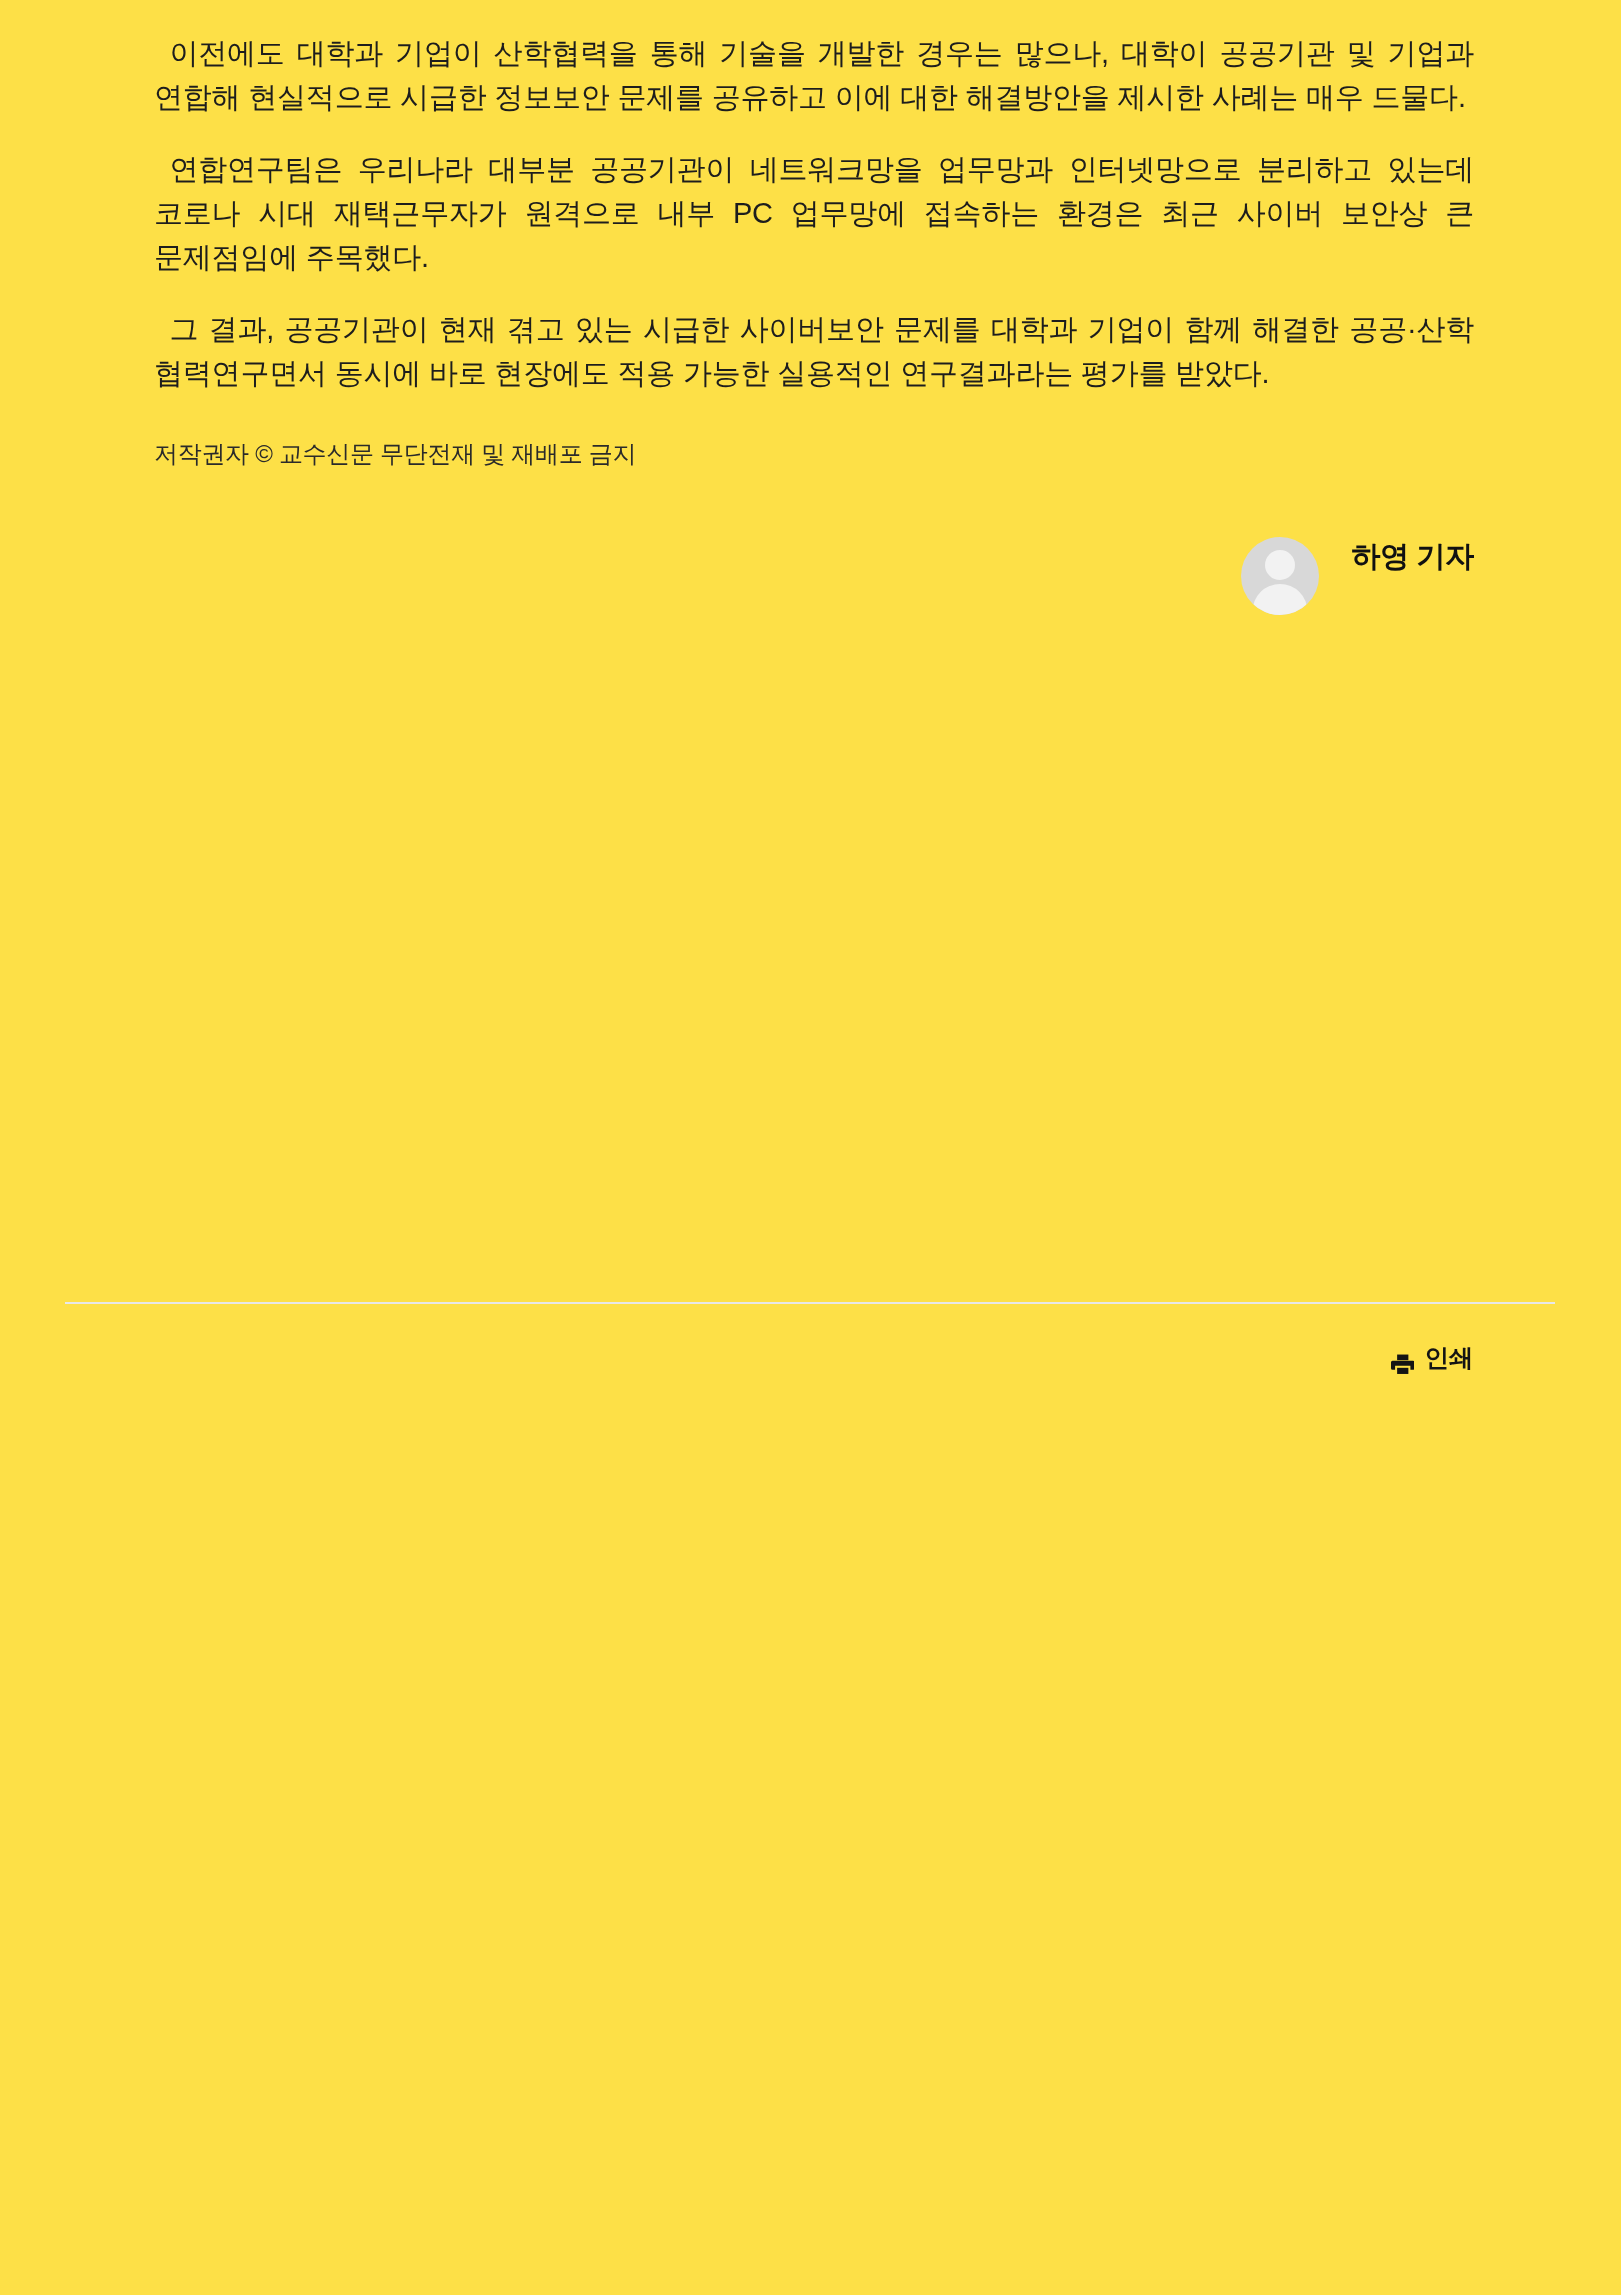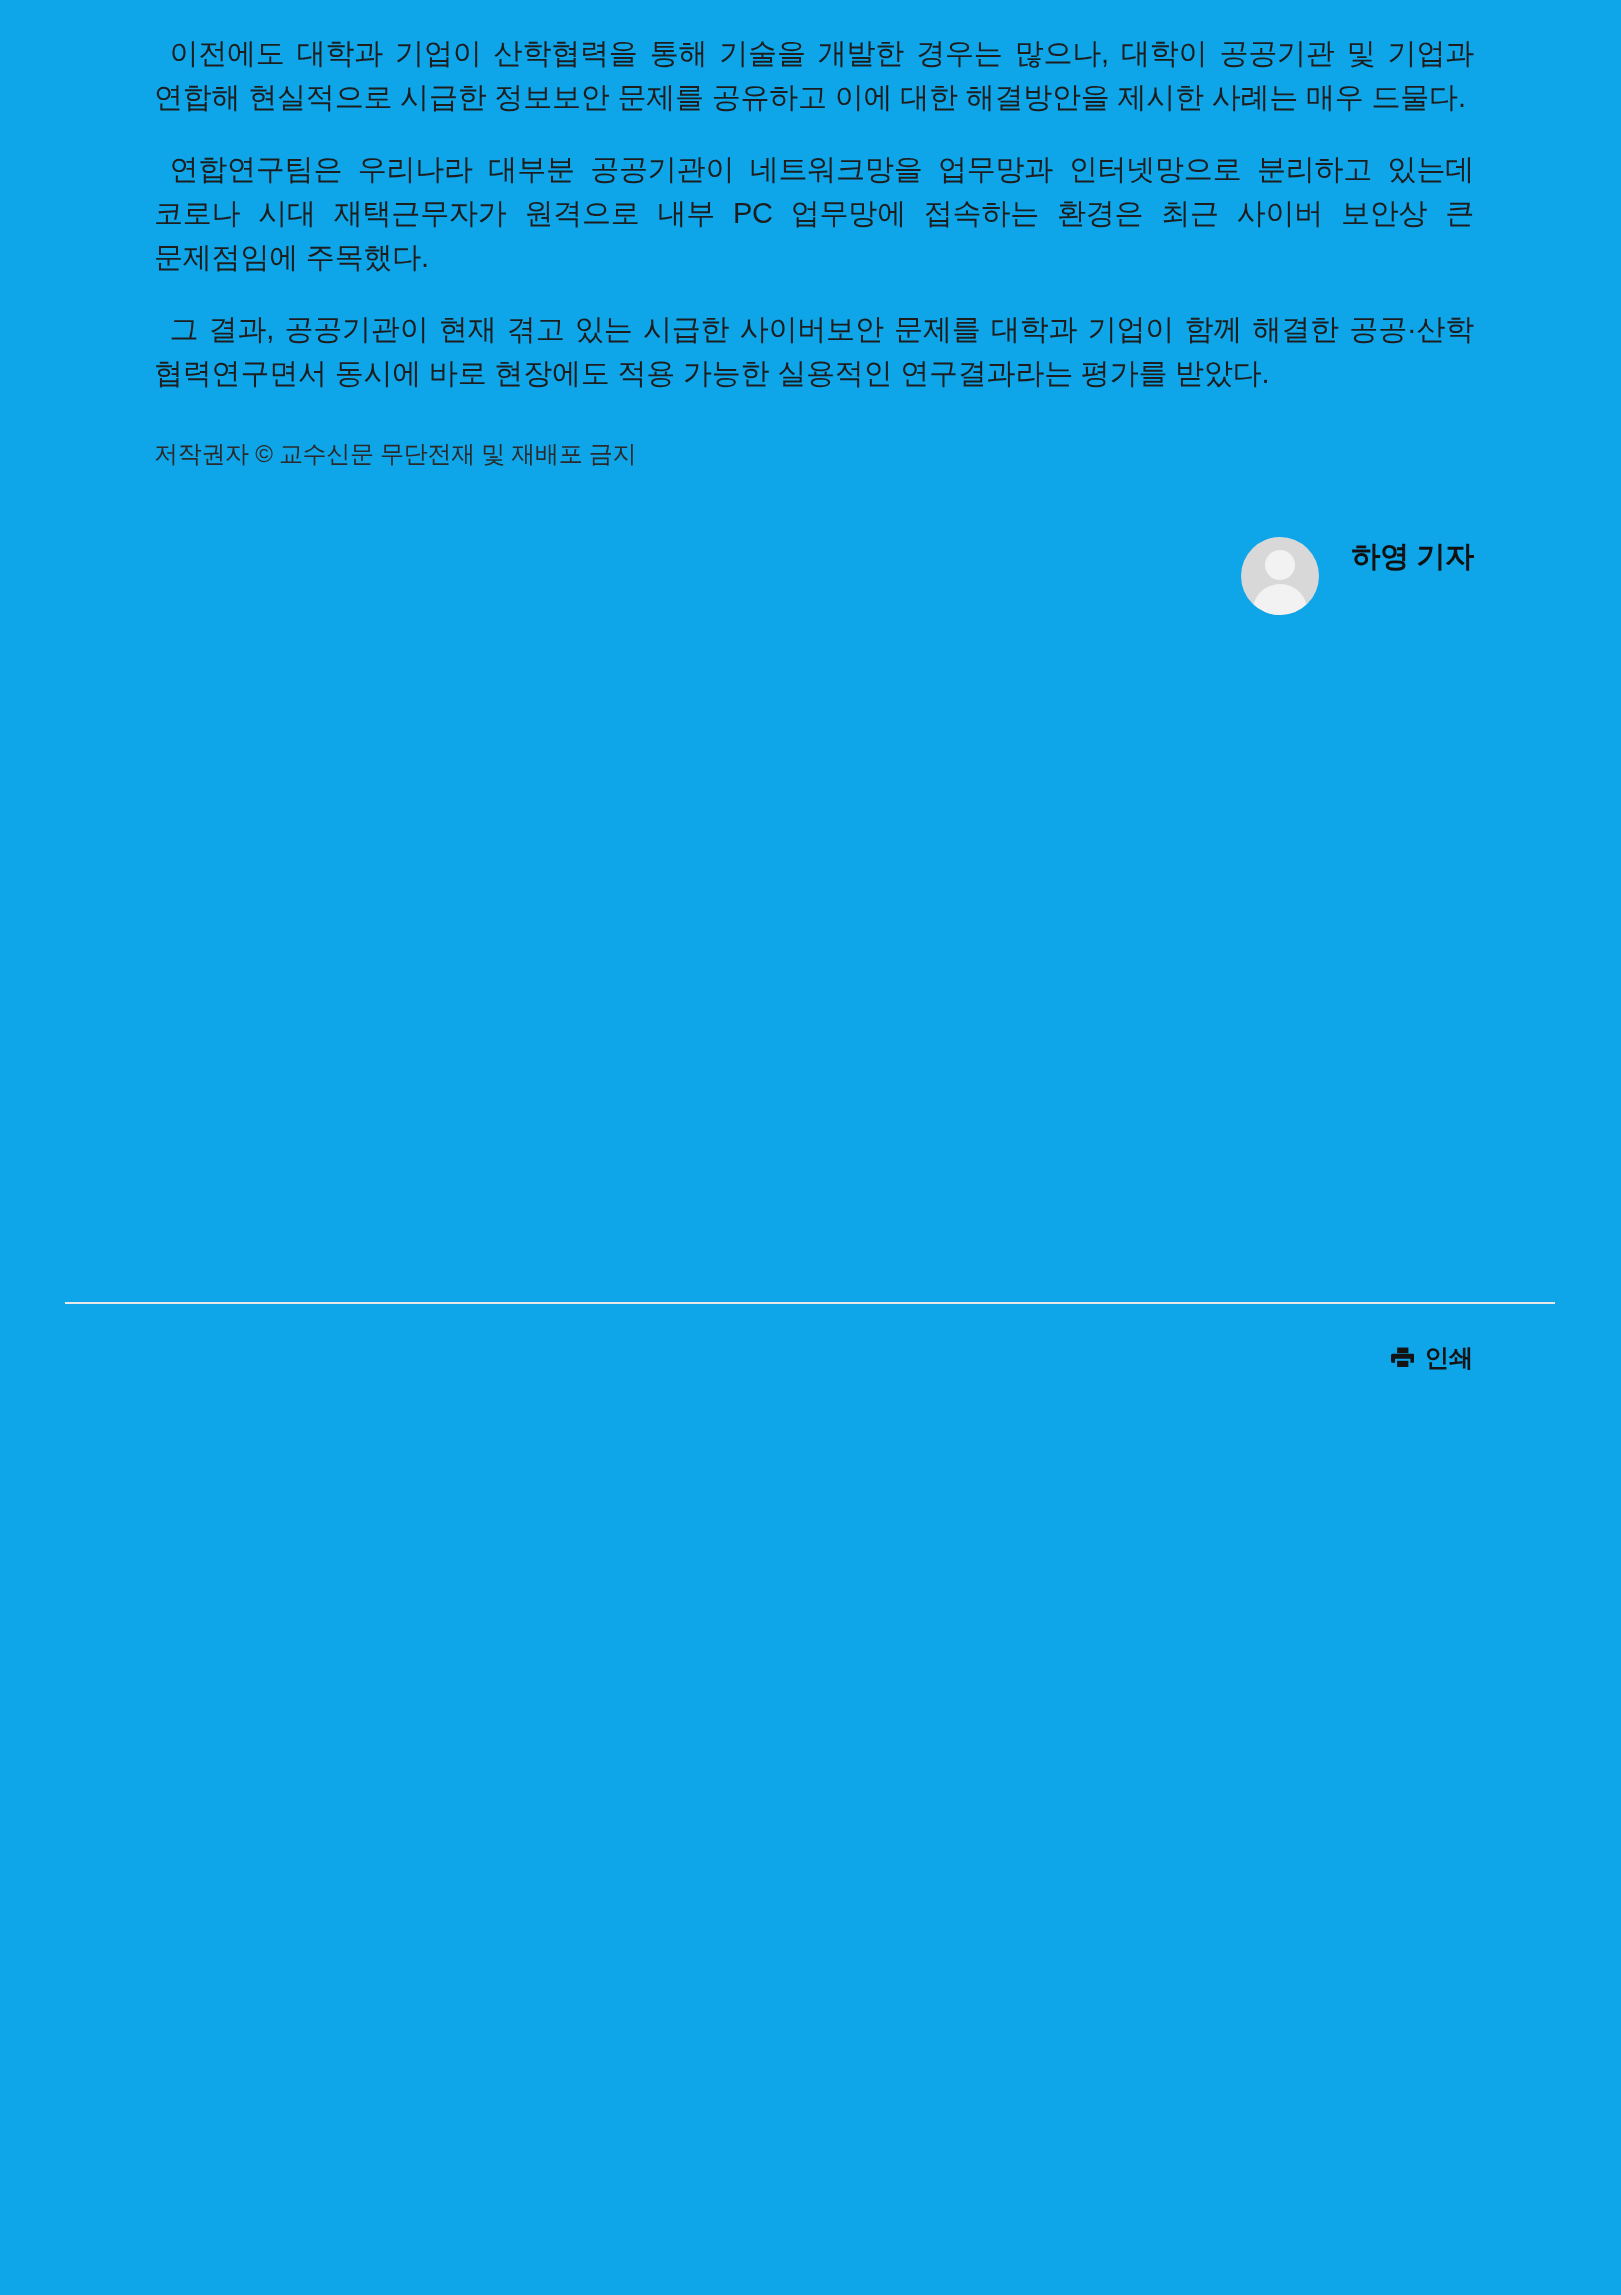--- a/index.html
+++ b/index.html
@@ -10,21 +10,21 @@
   body {
     font-family: "Liberation Sans", sans-serif;
     color: #1b1b1b;
     -webkit-font-smoothing: antialiased;
   }
   .page {
     position: relative;
     width: 1621px;
     height: 2295px;
     margin: 0 auto;
-    background: #0ea5e9;
+    background: #fde047;
     box-sizing: border-box;
   }
   .article-body {
     position: absolute;
     left: 154px;
     top: 31px;
     width: 1320px;
   }
   .para {
     font-size: 29px;
@@ -97,21 +97,21 @@
     top: 1302px;
     width: 1490px;
     height: 1.5px;
     background: #e8e8e8;
   }
   .print-row {
     position: absolute;
     right: 148px;
     top: 1341px;
     display: flex;
-    align-items: center;
+    align-items: flex-end;
     gap: 10.2px;
     cursor: pointer;
   }
   .printer-icon {
     width: 23.5px;
     height: 20.5px;
     position: relative;
     flex: 0 0 auto;
   }
   .print-label {

